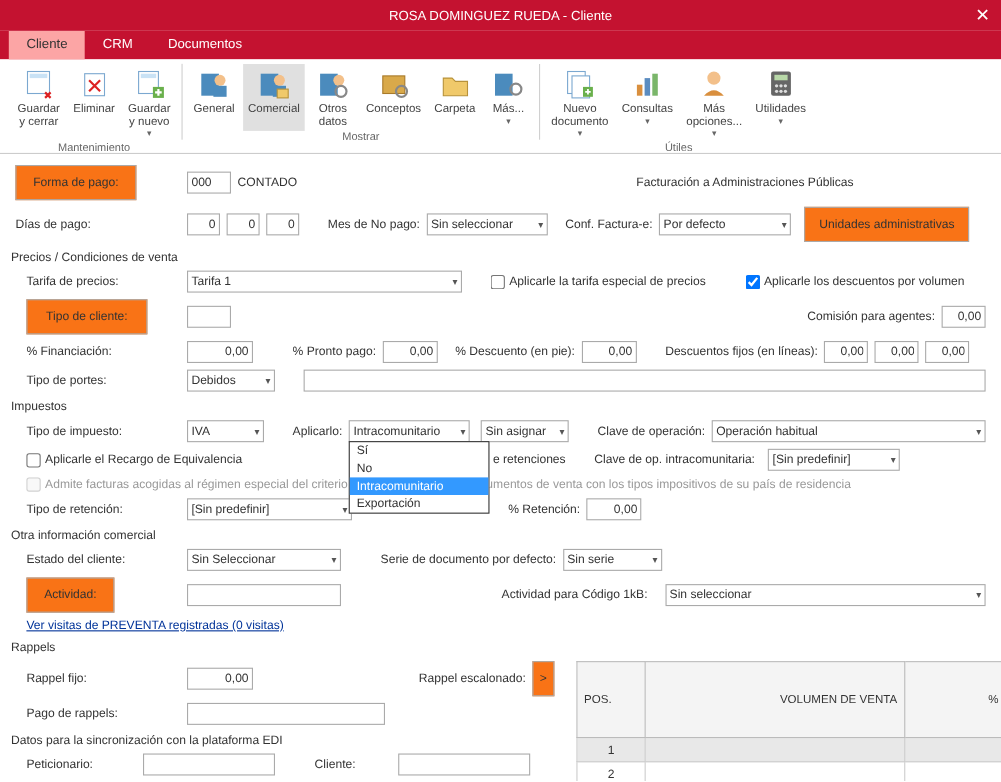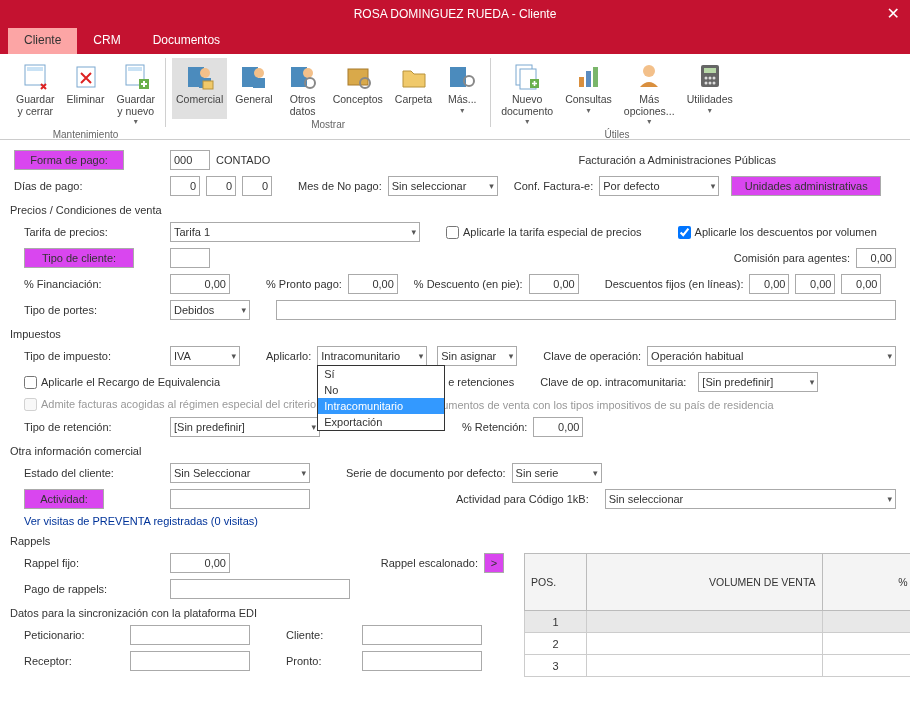--- a/index.html
+++ b/index.html
@@ -16,27 +16,27 @@
 .ribbon-row{display:flex;gap:4px}
 .ribbon-btn{display:flex;flex-direction:column;align-items:center;justify-content:flex-start;padding:2px 4px;cursor:pointer;min-width:44px;text-align:center;line-height:1.1}
 .ribbon-btn.sel{background:#e0e0e0}
 .ribbon-icon{width:32px;height:32px;display:flex;align-items:center;justify-content:center;font-size:22px;margin-bottom:2px}
 .ribbon-label{font-size:10.5px;color:#444;max-width:60px}
 .drop-arrow{font-size:8px;color:#666;margin-top:1px}
 .ribbon-group-title{font-size:10px;color:#666;margin-top:auto;padding-bottom:2px}
 .body-area{padding:10px 14px;overflow:auto;height:570px}
 .row{display:flex;align-items:center;margin-bottom:6px;gap:6px}
 .lbl{display:inline-block}
-.btn-like{border:1px solid #aaa;padding:2px 8px;background:#d946ef;cursor:pointer;height:20px;line-height:14px}
+.btn-like{border:1px solid #aaa;padding:2px 8px;background:#f97316;cursor:pointer;height:32px;line-height:14px}
 input.fld,select.sel{border:1px solid #aaa;height:20px;padding:0 3px;background:#fff}
 .num{text-align:right}
 .section-hdr{font-weight:normal;color:#333;margin:8px 0 6px -4px}
-.chk{display:inline-flex;gap:4px}
+.chk{display:inline-flex;align-items:center;gap:4px}
 .chk input{width:13px;height:13px}
-.link{color:#003399;cursor:pointer}
+.link{color:#003399;text-decoration:underline;cursor:pointer}
 .dd-wrap{position:relative;display:inline-block}
 .dd-sel{border:1px solid #aaa;height:20px;padding:0 14px 0 3px;background:#fff;display:inline-flex;align-items:center;min-width:0;position:relative}
 .dd-sel::after{content:"▾";position:absolute;right:3px;font-size:9px;color:#555}
 .dd-list{position:absolute;top:19px;left:0;border:1px solid #333;background:#fff;z-index:50;min-width:128px}
 .dd-item{padding:2px 6px;cursor:pointer}
 .dd-item.hover{background:#3399ff;color:#fff}
 table.rappel-tbl{border-collapse:collapse;width:435px}
 .rappel-tbl th{background:#f4f4f4;border:1px solid #bbb;padding:3px 6px;font-weight:normal;text-align:right;font-size:10.5px}
 .rappel-tbl th.pos{text-align:left}
 .rappel-tbl td{border:1px solid #ccc;padding:3px 6px;height:22px}
@@ -94,40 +94,40 @@
           <div class="ribbon-label" style="white-space:pre-line">Guardar
 y nuevo</div>
           <span class="drop-arrow">▾</span>
         </div>
     </div>
     <div class="ribbon-group-title">Mantenimiento</div>
   </div>
 
   <div class="ribbon-group">
     <div class="ribbon-row">
+      <div class="ribbon-btn">
+          <div class="ribbon-icon">
+            <svg width="30" height="30">
+              <rect x="3" y="6" width="16" height="20" fill="#4b8bbd"></rect>
+              <circle cx="20" cy="12" r="5" fill="#f3c08a"></circle>
+              <rect x="14" y="17" width="12" height="10" fill="#4b8bbd"></rect>
+            </svg>
+          </div>
+          <div class="ribbon-label">General</div>
+        </div>
       <div class="ribbon-btn sel">
           <div class="ribbon-icon">
             <svg width="30" height="30">
               <rect x="3" y="6" width="16" height="20" fill="#4b8bbd"></rect>
               <circle cx="20" cy="12" r="5" fill="#f3c08a"></circle>
               <rect x="14" y="17" width="12" height="10" fill="#4b8bbd"></rect>
               <rect x="18" y="20" width="10" height="8" fill="#f0c96a" stroke="#b8923a"></rect>
             </svg>
           </div>
           <div class="ribbon-label">Comercial</div>
-        </div>
-      <div class="ribbon-btn">
-          <div class="ribbon-icon">
-            <svg width="30" height="30">
-              <rect x="3" y="6" width="16" height="20" fill="#4b8bbd"></rect>
-              <circle cx="20" cy="12" r="5" fill="#f3c08a"></circle>
-              <rect x="14" y="17" width="12" height="10" fill="#4b8bbd"></rect>
-            </svg>
-          </div>
-          <div class="ribbon-label">General</div>
         </div>
       <div class="ribbon-btn">
           <div class="ribbon-icon">
             <svg width="30" height="30">
               <rect x="3" y="6" width="16" height="20" fill="#4b8bbd"></rect>
               <circle cx="20" cy="12" r="5" fill="#f3c08a"></circle>
               <circle cx="22" cy="22" r="5" fill="none" stroke="#888" stroke-width="2"></circle>
             </svg>
           </div>
           <div class="ribbon-label" style="white-space:pre-line">Otros

